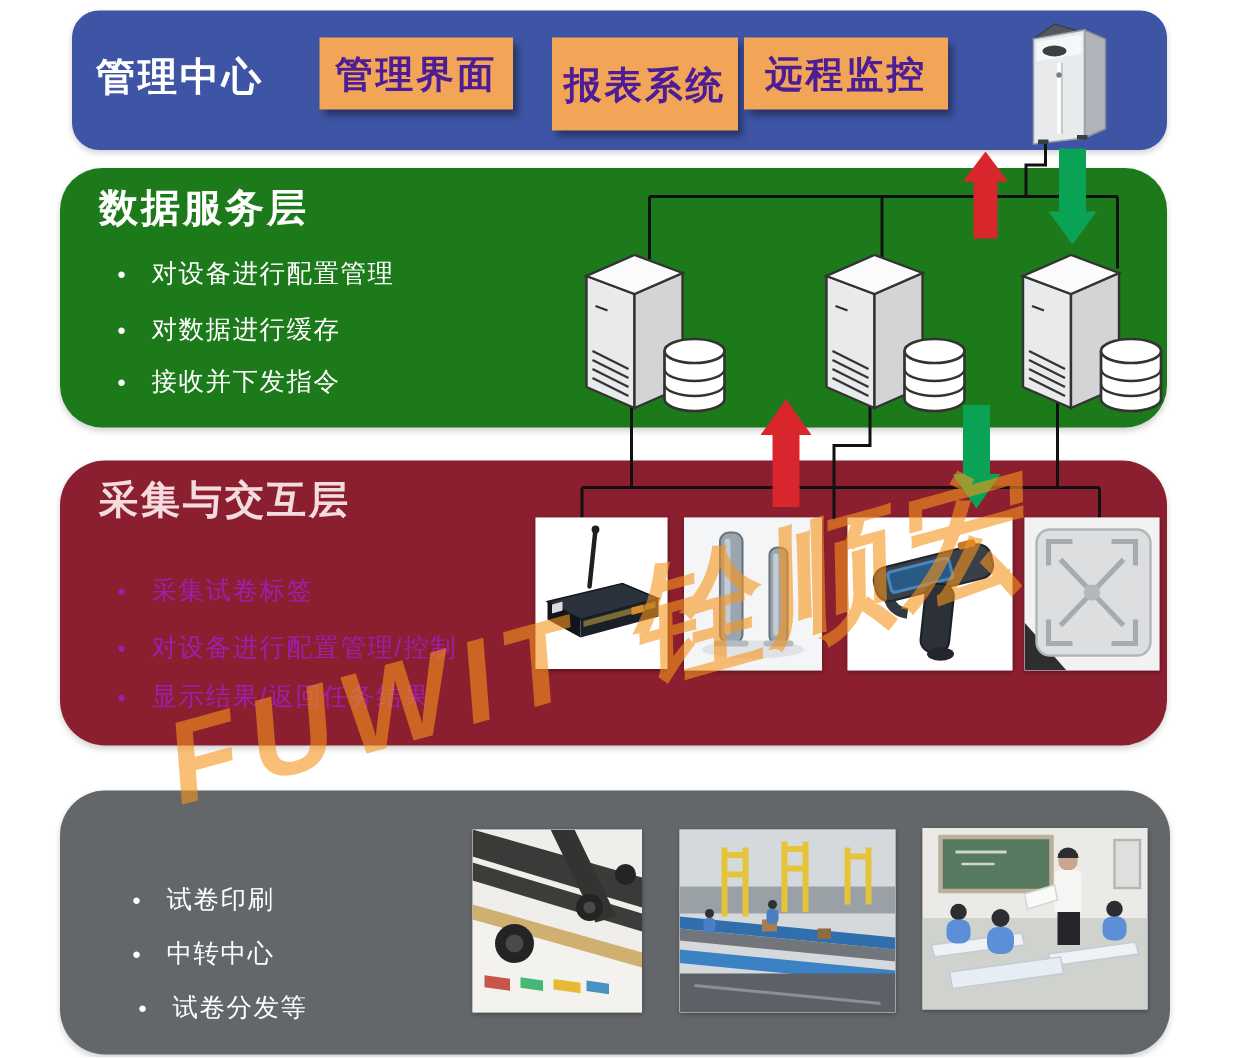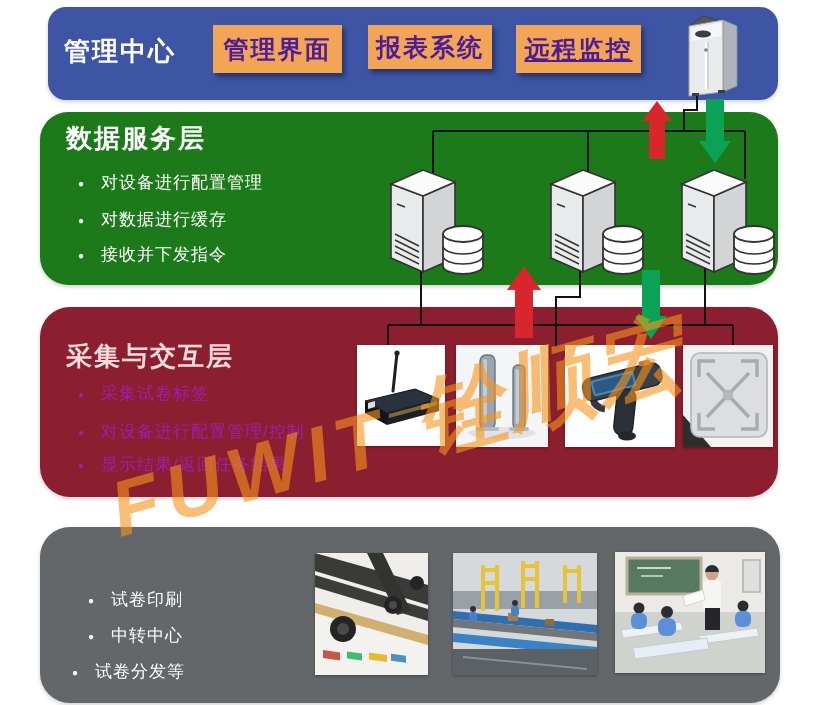--- a/index.html
+++ b/index.html
@@ -4,21 +4,21 @@
 <style>
   html,body{margin:0;padding:0;background:#ffffff;}
   .stage{position:relative;width:831px;height:705px;background:#ffffff;overflow:hidden;
          font-family:"Liberation Sans","DejaVu Sans",sans-serif;padding-left:39px;}
   .band{position:absolute;box-shadow:0 2px 4px rgba(0,0,0,.18);}
   .band-blue{left:48px;top:7px;width:730px;height:93px;background:#3E55A6;border-radius:18px;}
   .band-green{left:40px;top:112px;width:738px;height:173px;background:#1D7A1B;border-radius:28px;}
   .band-red{left:40px;top:307px;width:738px;height:190px;background:#8C1F2F;border-radius:30px;}
   .band-gray{left:40px;top:527px;width:740px;height:176px;background:#646769;border-radius:30px;}
   .title{position:absolute;color:#ffffff;font-size:26px;font-weight:700;letter-spacing:2px;z-index:3;}
-  .title-red{color:#F4DCDE;margin-top:23px;}
+  .title-red{color:#F4DCDE;}
   .bullet{position:absolute;color:#ffffff;font-size:17px;letter-spacing:1px;display:flex;align-items:center;z-index:3;}
   .bullet::before{content:"●";font-size:10px;margin-right:16px;position:relative;top:1px;}
   .bullet-red{color:#a21caf;}
   .btn{position:absolute;background:#F2A457;color:#4c1d95;font-size:25px;font-weight:600;
        display:flex;align-items:center;justify-content:center;letter-spacing:2px;
        box-shadow:3px 4px 5px rgba(0,0,0,.4);z-index:3;}
   .icon-abs{position:absolute;z-index:6;}
   .overlay{position:absolute;left:0;top:0;z-index:4;pointer-events:none;}
   .card{position:absolute;background:#ffffff;z-index:6;box-shadow:0 1px 3px rgba(0,0,0,.35);overflow:hidden;}
   .card svg{display:block;}
@@ -54,22 +54,22 @@
       <path d="M733,325 V347"></path>
     </g>
     <path fill="#D9252C" d="M657,101 L672,121 L665,121 L665,159 L649,159 L649,121 L642,121 Z"></path>
     <path fill="#0AA356" d="M715,163 L699,141 L706,141 L706,99 L724,99 L724,141 L731,141 Z"></path>
     <path fill="#D9252C" d="M524,266 L541,290 L533,290 L533,338 L515,338 L515,290 L507,290 Z"></path>
     <path fill="#0AA356" d="M651,339 L635,316 L642,316 L642,270 L660,270 L660,316 L667,316 Z"></path>
   </svg>
 
   <div class="title" style="left:64px;top:34px;">管理中心</div>
   <div class="btn" style="left:213px;top:25px;width:129px;height:48px;">管理界面</div>
-  <div class="btn" style="left:368px;top:25px;width:124px;height:44px;">报表系统</div>
-  <div class="btn" style="left:516px;top:25px;width:125px;height:48px;text-decoration:underline;">远程监控</div>
+  <div class="btn" style="left:368px;top:25px;width:124px;height:62px;">报表系统</div>
+  <div class="btn" style="left:496px;top:25px;width:136px;height:48px;">远程监控</div>
 
   <div class="icon-abs" style="left:675px;top:4px;">
     <svg width="72" height="93" viewBox="0 0 72 93">
       <polygon points="14,22 28,12 62,22 48,16" fill="#53585e" stroke="#3c4046" stroke-width="1"></polygon>
       <polygon points="48,16 62,22 62,82 48,88" fill="#aeb4b9" stroke="#868c91" stroke-width="1"></polygon>
       <polygon points="14,22 48,16 48,88 14,92" fill="#e8eaec" stroke="#9aa0a5" stroke-width="1"></polygon>
       <polygon points="16,24 46,19 46,32 16,37" fill="#f6f7f8"></polygon>
       <ellipse cx="28" cy="30" rx="8" ry="3.6" fill="#3a3f44"></ellipse>
       <line x1="31" y1="38" x2="31" y2="85" stroke="#ffffff" stroke-width="2.4"></line>
       <line x1="33" y1="38" x2="33" y2="85" stroke="#b9bec2" stroke-width="1"></line>
@@ -213,21 +213,21 @@
       <circle cx="45" cy="50" r="5.4" fill="#b4b8bb"></circle>
     </svg>
   </div>
 
   <div class="bullet" style="left:88px;top:588px;">
       <span>试卷印刷</span>
     </div>
   <div class="bullet" style="left:88px;top:624px;">
       <span>中转中心</span>
     </div>
-  <div class="bullet" style="left:72px;top:660px;text-align:right;">
+  <div class="bullet" style="left:92px;top:660px;text-align:right;">
       <span>试卷分发等</span>
     </div>
 
   <div class="card" style="left:315px;top:553px;width:113px;height:122px;">
     <svg width="113" height="122" viewBox="0 0 113 122">
       <rect width="113" height="122" fill="#efeeea"></rect>
       <polygon points="0,60 113,92 113,122 0,122" fill="#f4f2ee"></polygon>
       <g fill-opacity="0.85">
         <rect x="8" y="96" width="17" height="8" fill="#c0392b" transform="skewY(8)"></rect>
         <rect x="32" y="94" width="15" height="7" fill="#27ae60" transform="skewY(8)"></rect>

